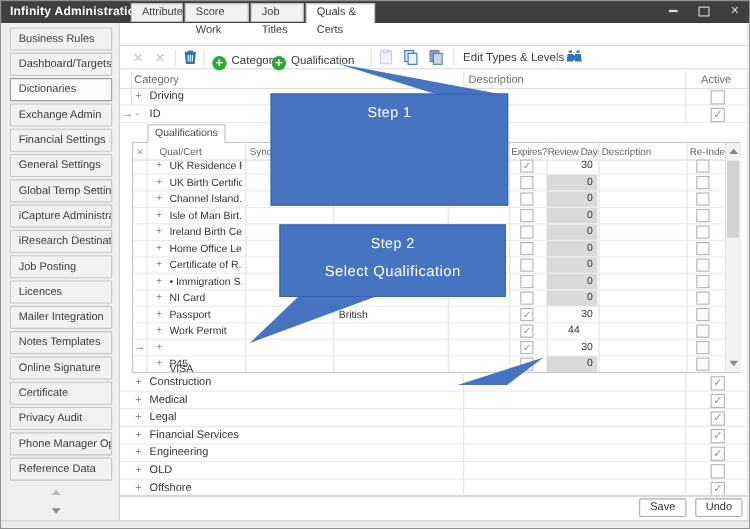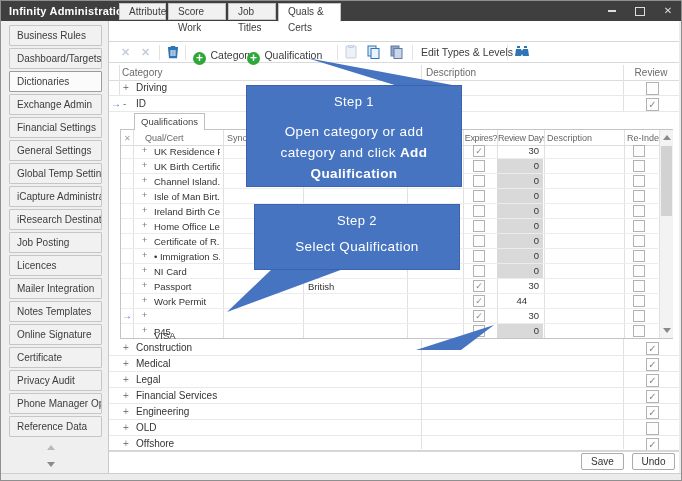--- a/index.html
+++ b/index.html
@@ -160,21 +160,21 @@
     <span class="tsep" style="left:398px;"></span>
     <span class="abs" style="left:406px;top:3px;">
       <svg width="14" height="13" viewBox="0 0 14 13">
           <path fill="#2e75b6" d="M2 1h3v2H2zM9 1h3v2H9zM1 4h5l1 2 1-2h5l1 7H8l-1-2-1 2H0z"></path>
         </svg>
     </span>
   </div>
 
   <div class="abs hdr" style="left:121px;top:66px;">Category</div>
   <div class="abs hdr" style="left:425px;top:66px;">Description</div>
-  <div class="abs hdr" style="left:622px;top:66px;width:56px;text-align:center;">Review</div>
+  <div class="abs hdr" style="left:622px;top:66px;width:56px;text-align:center;">Active</div>
   <div class="abs hline" style="left:108px;top:79px;width:570px;"></div>
   <div class="abs vline" style="left:118px;top:64px;height:31px;"></div>
   <div class="abs vline" style="left:420px;top:64px;height:31px;"></div>
   <div class="abs vline" style="left:622px;top:64px;height:384px;"></div>
   <div class="abs vline" style="left:420px;top:339px;height:109px;"></div>
 
   <div class="abs" style="left:108px;top:79px;width:570px;height:16px;border-bottom:1px solid #e8e8e8;box-sizing:border-box;">
 
     <span class="expand" style="left:14px;top:2px;">+</span>
     <span class="abs cell" style="left:27px;top:2px;width:280px;">Driving</span>
@@ -394,20 +394,19 @@
   <div class="abs" id="bottomstrip"></div>
 
   <svg class="abs" id="tails" viewBox="0 0 682 481">
     <polygon points="306,57 462,86 400,86" fill="#4674c1"></polygon>
     <polygon points="272,267 345,267 226,311" fill="#4674c1"></polygon>
     <polygon points="415,349 493,324 460,349" fill="#4674c1"></polygon>
   </svg>
 
   <div class="callout" style="left:245px;top:84px;width:216px;height:102px;">
     <div class="co-title">Step 1</div>
-    <div class="co-body"><span>Open category or add category and click </span><span class="co-bold">Add Qualification</span></div>
   </div>
   <div class="callout" style="left:253px;top:203px;width:206px;height:66px;">
     <div class="co-title">Step 2</div>
     <div class="co-body" style="margin-top:8px;">Select Qualification</div>
   </div>
 
 </div>
 
 </body></html>

